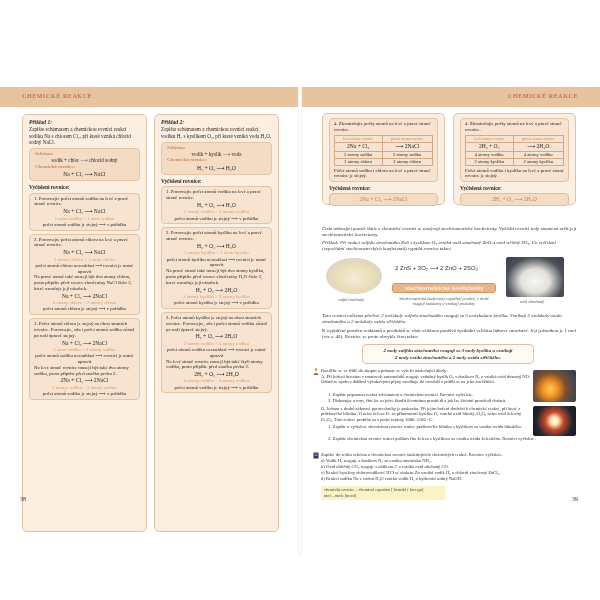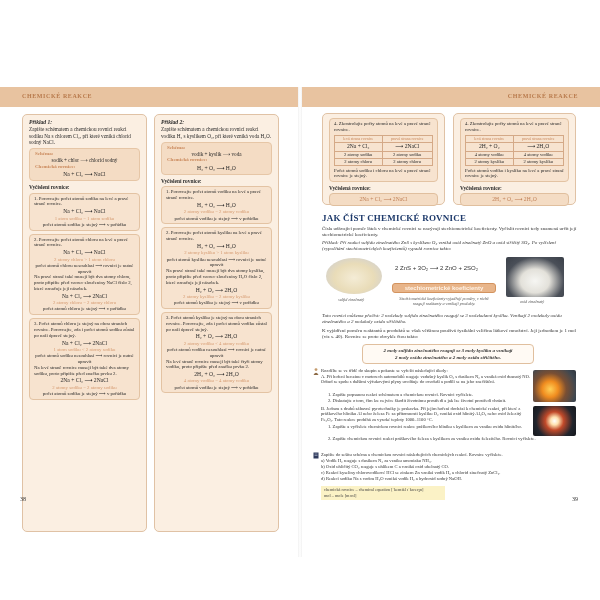--- a/index.html
+++ b/index.html
@@ -182,21 +182,20 @@
               <td>2 atomy kyslíku</td>
             </tr>
       </tbody>
         </table>
       <div>Počet atomů vodíku i kyslíku na levé a pravé straně rovnice je stejný.</div>
     </div>
     <div class="section-h">Vyčíslená rovnice:</div>
     <div class="result-box">2H₂ + O₂ ⟶ 2H₂O</div>
   </div>
 
-  <div class="h2">JAK ČÍST CHEMICKÉ ROVNICE</div>
   <div class="text-block" style="left:322px; top:226px; width:256px;">Čísla udávající poměr látek v chemické rovnici se nazývají stechiometrické koeficienty. Vyčíslit rovnici tedy znamená určit její stechiometrické koeficienty.</div>
   <div class="text-block" style="left:322px; top:240px; width:256px; font-style:italic;">Příklad: Při reakci sulfidu zinečnatého ZnS s kyslíkem O₂ vzniká oxid zinečnatý ZnO a oxid siřičitý SO₂. Po vyčíslení (vypočítání stechiometrických koeficientů) vypadá rovnice takto:</div>
 
   <div class="photo" style="left:326px; top:258px; width:56px; height:36px; background: radial-gradient(ellipse at 50% 55%, #f4ecd6 0%, #e9dcb8 50%, #d9d4c8 75%, #fff 100%); border-radius: 50%;"></div>
   <div class="caption" style="left:338px; top:297px;">sulfid zinečnatý</div>
 
   <div class="eqn-big">2 ZnS + 3O₂ ⟶ 2 ZnO + 2SO₂</div>
   <div class="coef-box">stechiometrické koeficienty</div>
   <div class="caption" style="left:394px; top:296px; width:100px; text-align:center; line-height:5px;">Stechiometrické koeficienty vyjadřují poměry, v nichž reagují reaktanty a vznikají produkty.</div>
 

